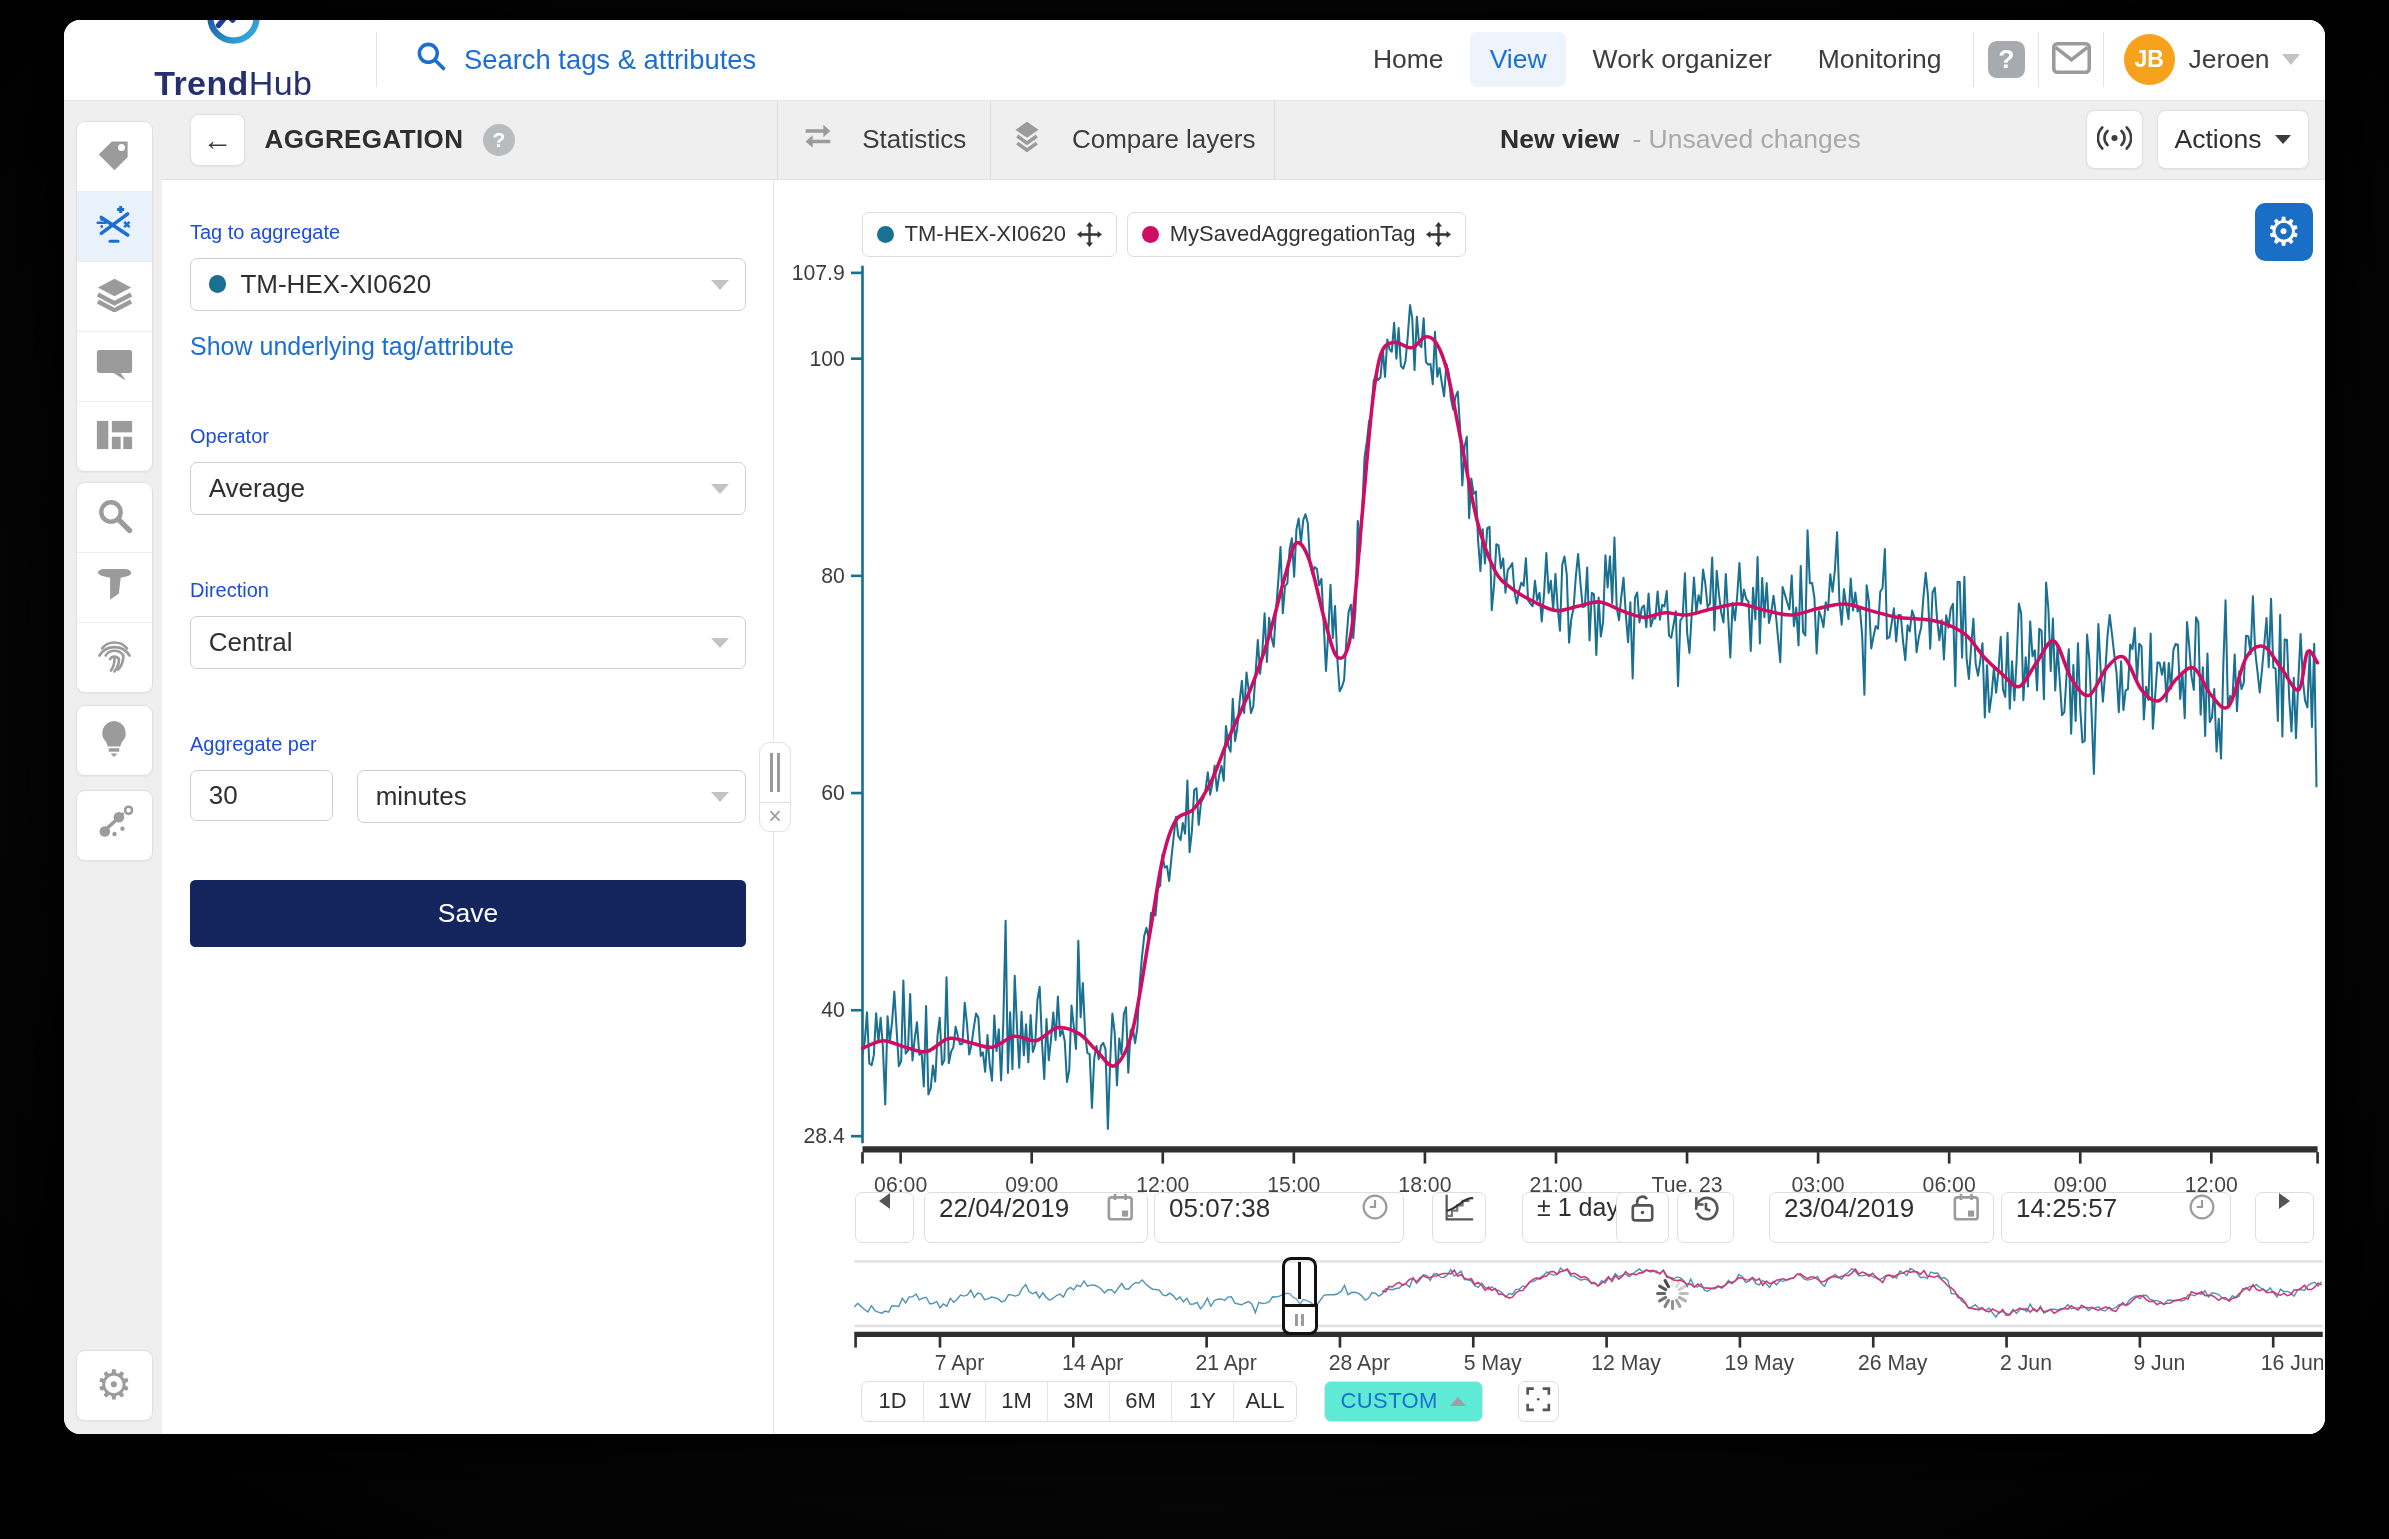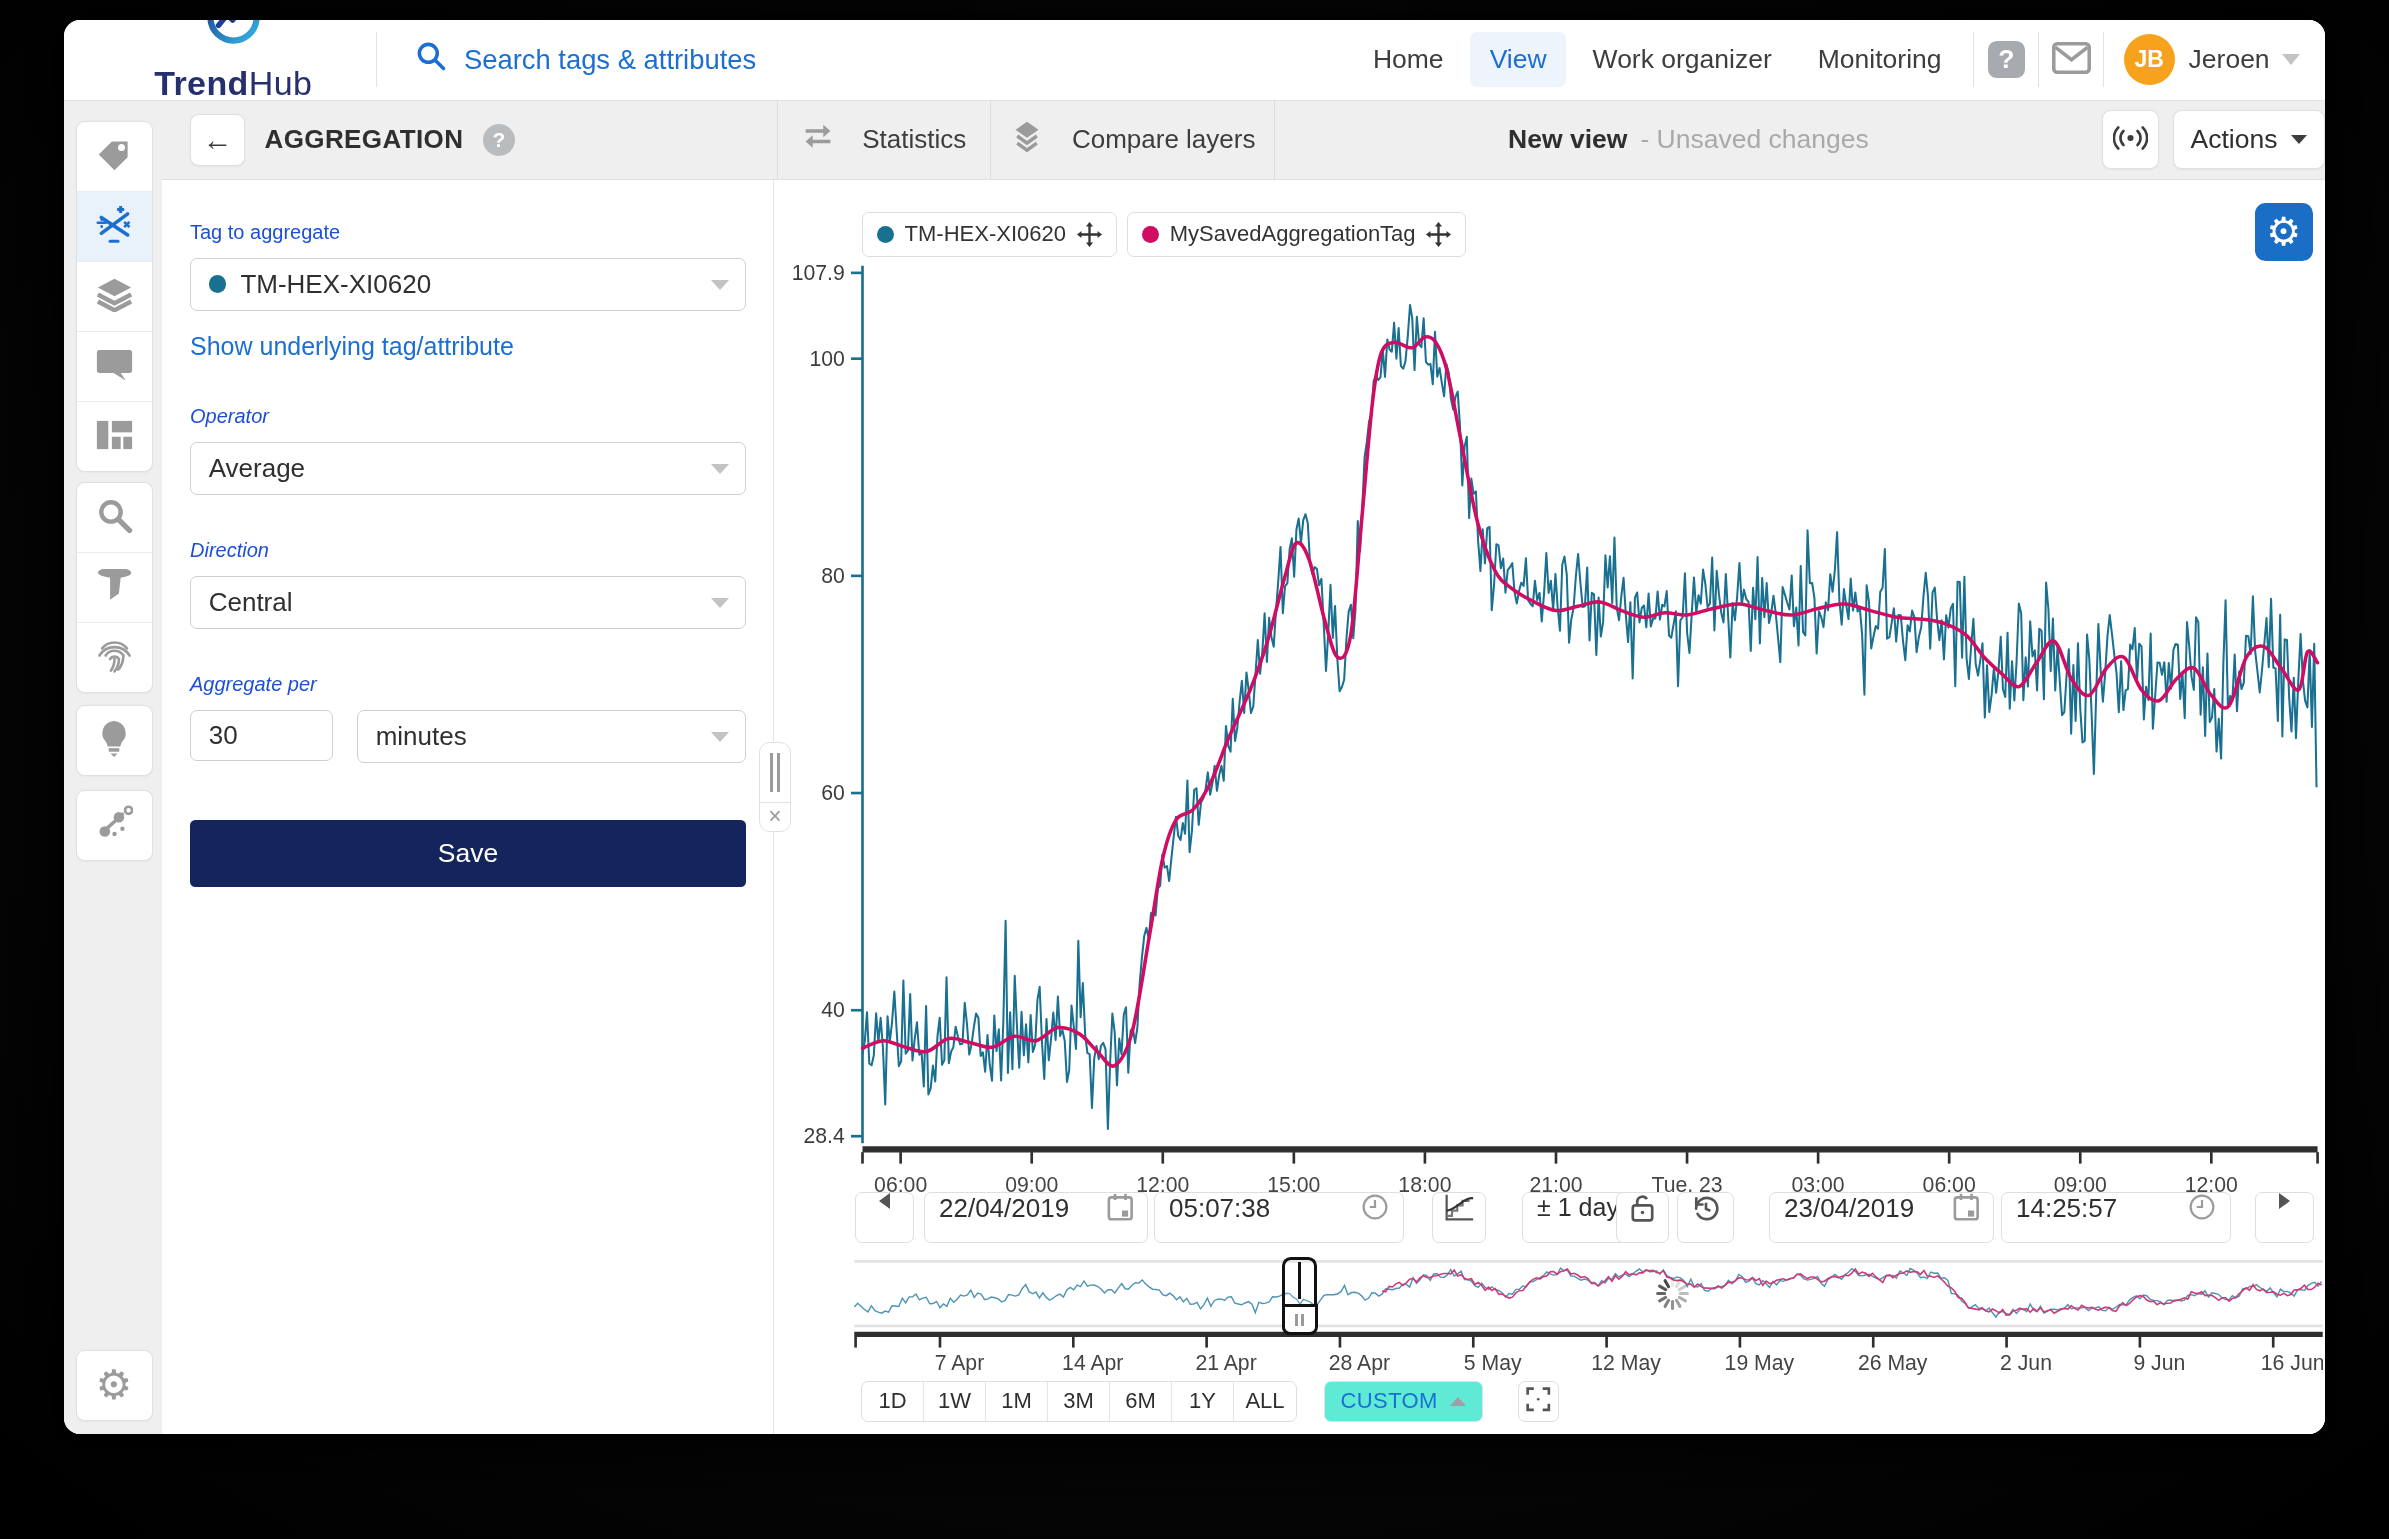--- a/index.html
+++ b/index.html
@@ -41,29 +41,29 @@
   .help-circle{width:32px;height:32px;border-radius:50%;background:#b9bcbf;color:#fff;font-size:21px;font-weight:bold;display:flex;align-items:center;justify-content:center;}
   .tb-div{width:0.9px;background:#dcdcdc;align-self:stretch;}
   .tb-tab{display:flex;align-items:center;justify-content:center;gap:28px;font-size:26px;color:#3d3d3d;cursor:pointer;padding:0 8.8px;align-self:stretch;}
   .tab-stat{width:195px;}
   .tab-cmp{width:265px;}
   .tb-view{flex:1;display:flex;align-items:center;justify-content:center;gap:13px;font-size:26.5px;}
   .view-name{font-weight:bold;color:#2f2f2f;}
   .view-status{color:#a9a9a9;}
   .tb-btn{height:57px;background:#fff;border:0.9px solid #e0e0e0;border-radius:8.8px;display:flex;align-items:center;justify-content:center;cursor:pointer;box-shadow:0 0.9px 1.8px rgba(0,0,0,.05);}
   .broadcast-btn{width:55px;margin-right:14px;}
-  .actions-btn{width:150px;gap:14px;font-size:26.5px;color:#2f2f2f;margin-right:0;}
+  .actions-btn{width:150px;gap:14px;font-size:26.5px;color:#2f2f2f;margin-right:16px;}
   
   .panel{width:612px;flex:0 0 auto;background:#fff;padding:41px 28px 0 28px;box-sizing:border-box;}
   .flabel{font-size:20px;color:#1d4ed8;margin-bottom:14px;}
   .select{height:51px;border:0.9px solid #cfcfcf;border-radius:7px;display:flex;align-items:center;padding:0 17.7px;font-size:26px;color:#2f2f2f;gap:14px;cursor:pointer;background:#fff;position:relative;}
   .select .sel-caret{position:absolute;right:16px;top:50%;margin-top:-4.4px;width:0;height:0;border-left:9.7px solid transparent;border-right:9.7px solid transparent;border-top:10.6px solid #c3c3c3;}
   .tag-dot{width:17.7px;height:17.7px;border-radius:50%;flex:0 0 auto;}
   .link{font-size:25px;color:#1c6fd2;margin-top:21px;cursor:pointer;}
-  .sec-gap{margin-top:44px;font-style:italic;}
+  .sec-gap{margin-top:64px;}
   .agg-row{display:flex;gap:24px;}
   .num-input{width:143px;height:51px;border:0.9px solid #cfcfcf;border-radius:7px;display:flex;align-items:center;padding:0 17.7px;font-size:26px;color:#2f2f2f;box-sizing:border-box;}
   .unit-select{flex:1;}
   .save-btn{margin-top:57px;height:67px;background:#13255c;color:#fff;font-size:26.5px;border:none;border-radius:5.3px;width:100%;cursor:pointer;}
   
   .splitter{width:0;position:relative;flex:0 0 auto;}
   .split-line{position:absolute;left:-0.9px;top:0;bottom:0;width:1.8px;background:#e6e6e6;}
   .split-pill{position:absolute;left:-15px;top:562px;width:30px;height:88px;background:#fff;border:1.8px solid #e0e0e0;border-radius:10.6px;display:flex;flex-direction:column;z-index:5;}
   .split-grip{flex:1;display:flex;align-items:center;justify-content:center;gap:4.4px;}
   .split-grip i{width:2.7px;height:39px;background:#9b9b9b;}

